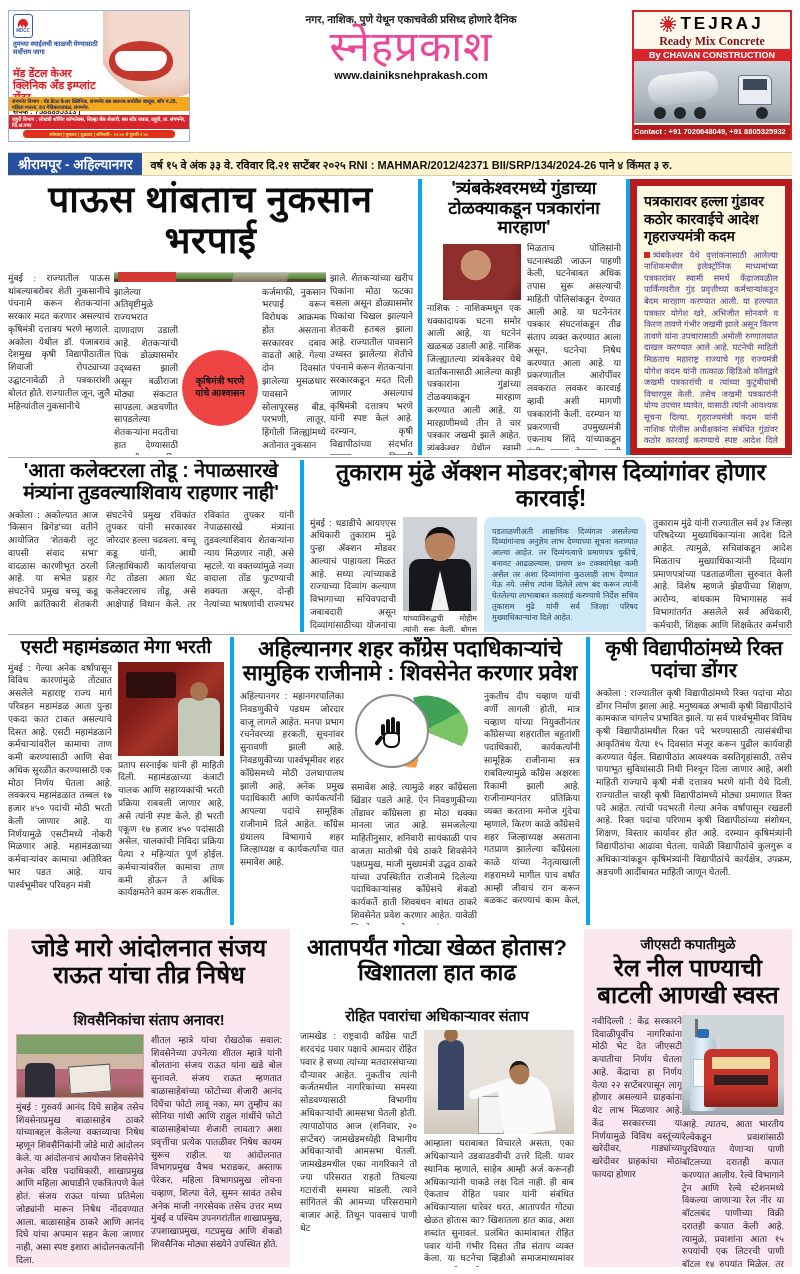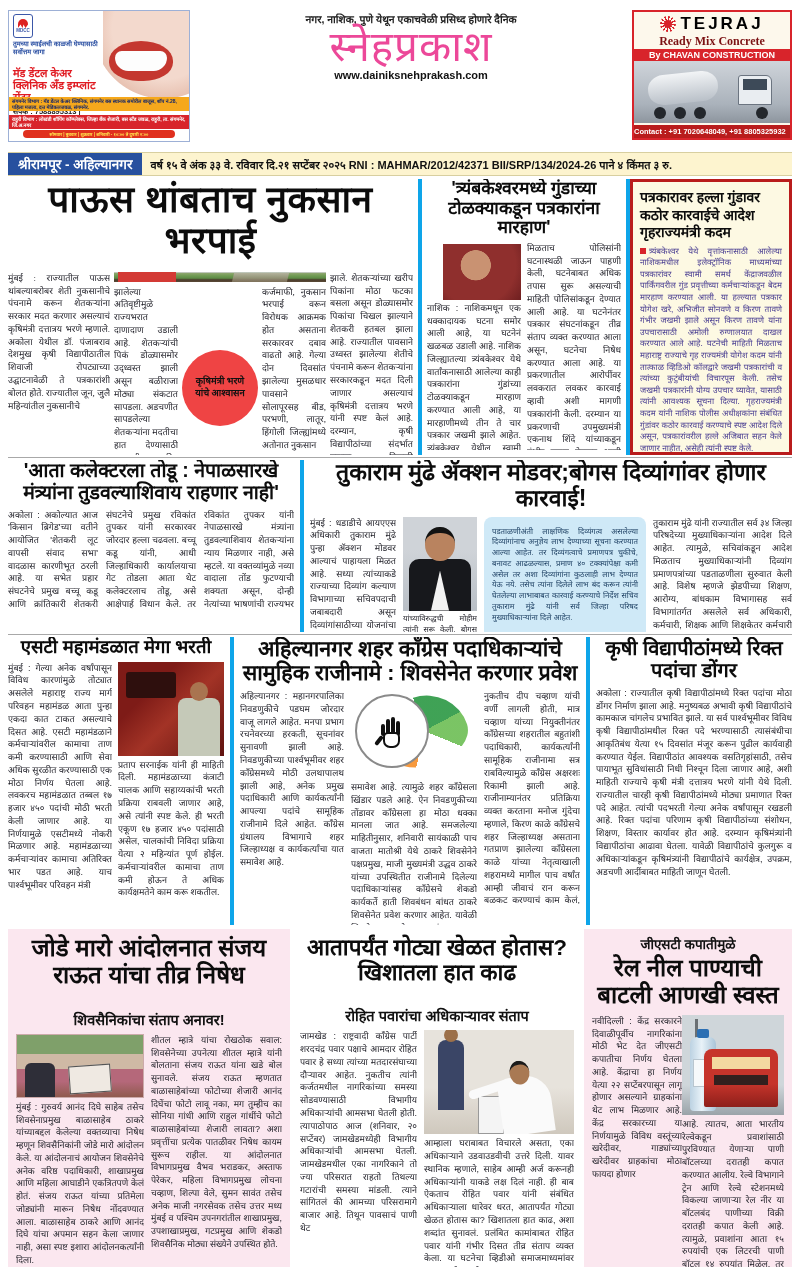--- a/index.html
+++ b/index.html
@@ -71,21 +71,21 @@
   .badge { width:76px; height:76px; flex:none; background:#ef4444; border-radius:50%; display:flex; align-items:center; justify-content:center; text-align:center; font-weight:800; font-size:9.5px; line-height:1.25; color:#111; padding:6px; align-self:center; }
   .lead-c4 { flex:1; }
 
   .nashik { width:208px; flex:none; padding:0 5px; overflow:hidden; }
   .nashik-headline { font-size:17.5px; margin-bottom:4px; }
   .nashik-cols { display:flex; gap:6px; height:208px; }
   .nashik-cols > div { flex:1; }
   .nashik-photo { float:right; width:78px; height:56px; margin:2px 0 2px 4px;
      background:radial-gradient(circle at 42% 38%, #c99272 0 26%, #8f2f2d 27% 70%, #6e1f20 100%); }
 
-  .sidebar { flex:1; background:#fdf9e3; border:3px solid #b91c1c; padding:7px 7px; overflow:hidden; }
+  .sidebar { flex:1; background:#fdf9e3; border:7px solid #b91c1c; padding:7px 7px; overflow:hidden; }
   .sidebar-headline { font-weight:800; font-size:14px; line-height:1.25; color:#0c0c0c; }
   .sidebar-body { margin-top:4px; font-size:8.3px; line-height:1.4; text-align:justify; color:#4a3f92; }
   .bullet { display:inline-block; width:6px; height:6px; background:#d8242b; margin-right:3px; }
 
   
   .row2 { height:172px; margin-top:2px; }
   .akola { width:296px; flex:none; padding-right:6px; overflow:hidden; }
   .akola-headline { font-size:19.5px; margin-bottom:5px; }
   .akola-body { column-count:3; column-gap:8px; height:112px; }
   .munde { flex:1; padding-left:6px; overflow:hidden; }

